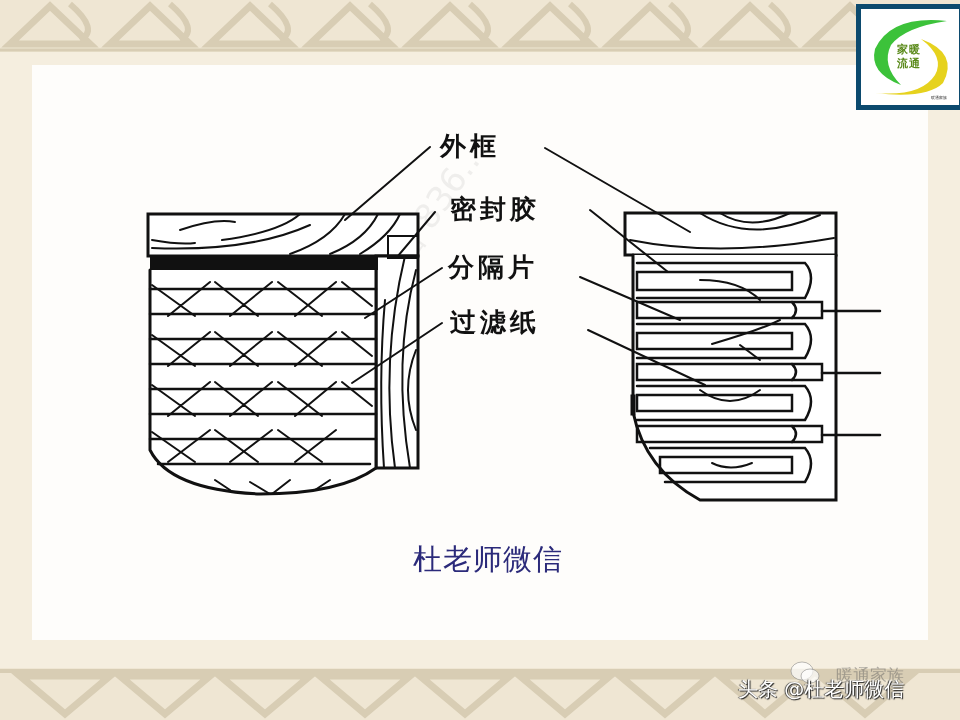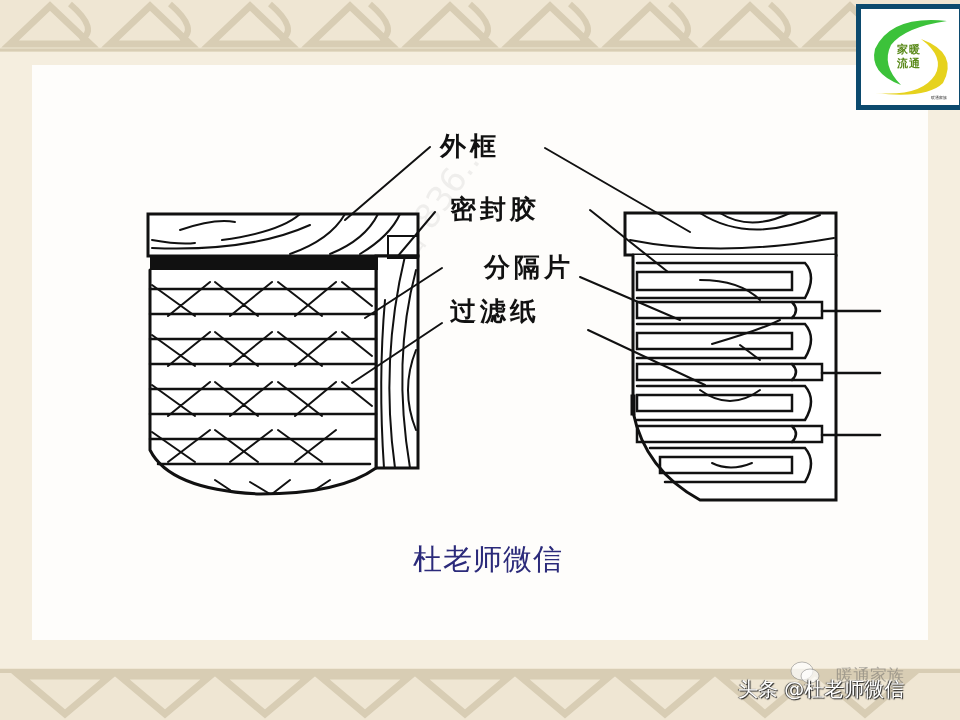--- a/index.html
+++ b/index.html
@@ -213,22 +213,22 @@
       <line x1="580" y1="277" x2="680" y2="320"></line>
 
       <line x1="442" y1="323" x2="352" y2="383"></line>
       <line x1="588" y1="330" x2="705" y2="385"></line>
     </g>
   </g>
 </svg>
 
 <div class="label" style="left:440px; top:133px;">外框</div>
 <div class="label" style="left:450px; top:196px;">密封胶</div>
-<div class="label" style="left:448px; top:254px;margin-left:36px;">分隔片</div>
-<div class="label" style="left:450px; top:298px;">过滤纸</div>
+<div class="label" style="left:448px; top:254px;">分隔片</div>
+<div class="label" style="left:450px; top:309px;">过滤纸</div>
 
 <div class="caption">杜老师微信</div>
 
 <div class="logo">
   <svg width="98" height="96" viewBox="0 0 98 96">
     <path d="M86 12 Q30 6 14 40 Q8 64 40 76 Q20 56 30 36 Q44 18 86 12 Z" fill="#3cc23a"></path>
     <path d="M60 30 Q98 44 82 74 Q66 90 14 84 Q60 88 74 66 Q84 48 60 30 Z" fill="#e6d21e"></path>
   </svg>
   <div class="logo-text">
     <span>家暖</span><br>

